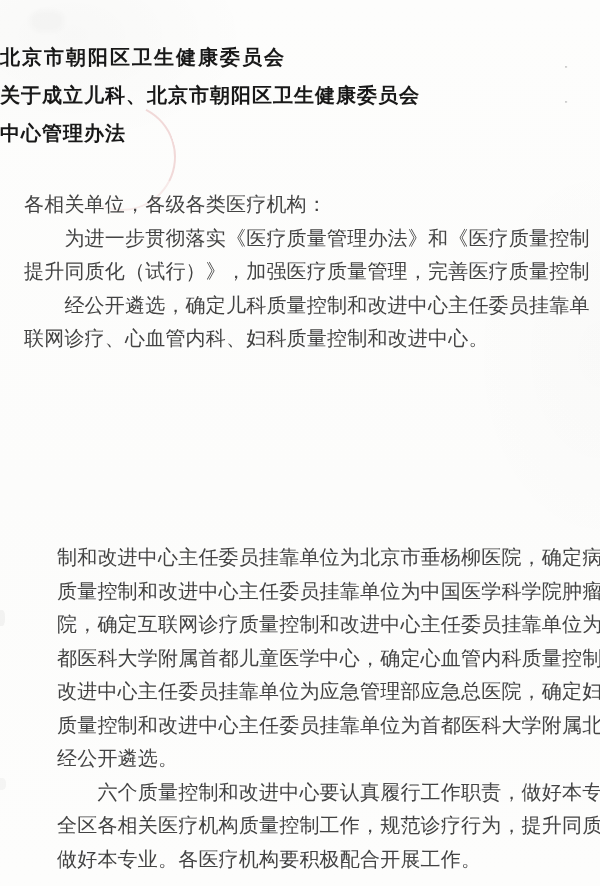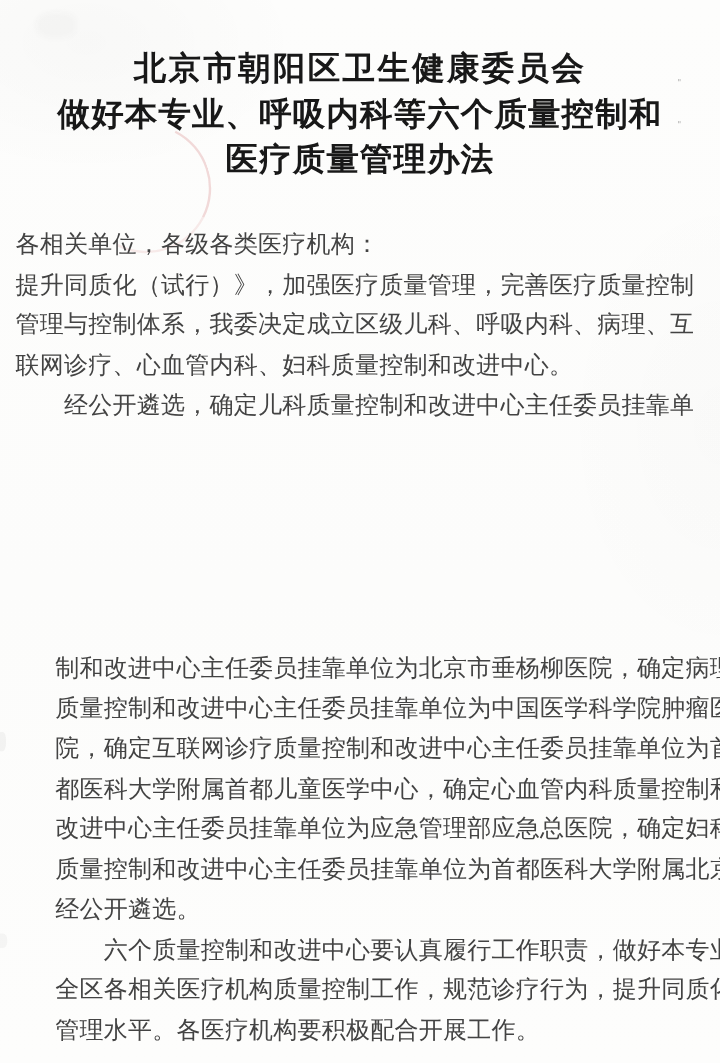--- a/index.html
+++ b/index.html
@@ -54,24 +54,23 @@
   .smudge-1 { left: -2px; top: 610px; width: 7px;  height: 16px; }
   .smudge-2 { left: -3px; top: 778px; width: 9px;  height: 12px; background: rgba(60,60,60,0.04); }
   .smudge-3 { left: 30px; top: 10px;  width: 34px; height: 22px; background: rgba(60,60,60,0.025); filter: blur(2px); }
 
   
   .title-block {
     position: absolute;
     top: 38px;
     left: 0;
     width: 600px;
-    text-align: center;
     color: #181818;
     font-weight: bold;
-    font-size: 27px;
+    font-size: 20px;
     line-height: 38px;
     letter-spacing: 1px;
   }
   .title-line-1 { letter-spacing: 2px; }
 
   
   .body-section {
     position: absolute;
     color: #434343;
     font-size: 20px;
@@ -82,54 +81,54 @@
   .section-1 {
     top: 188px;
     left: 13px;
     width: 560px;
   }
   .section-2 {
     top: 541px;
     left: 46px;
     width: 545px;
   }
-  .body-line { height: 33.5px; }
+  .body-line { height: 33.5px; margin-left: 11px; }
 </style>
 </head>
 <body>
 
 <div class="page">
 
   <div class="stamp-arc"></div>
   <div class="speck speck-1">"</div>
   <div class="speck speck-2">"</div>
   <div class="smudge smudge-1"></div>
   <div class="smudge smudge-2"></div>
   <div class="smudge smudge-3"></div>
 
   <div class="title-block">
     <div class="title-line title-line-1">北京市朝阳区卫生健康委员会</div>
-    <div class="title-line">做好本专业、呼吸内科等六个质量控制和</div>
-    <div class="title-line">医疗质量管理办法</div>
+    <div class="title-line">关于成立儿科、北京市朝阳区卫生健康委员会</div>
+    <div class="title-line">中心管理办法</div>
   </div>
 
   <div class="body-section section-1">
     <div class="body-line">各相关单位，各级各类医疗机构：</div>
+    <div class="body-line">　　为进一步贯彻落实《医疗质量管理办法》和《医疗质量控制</div>
     <div class="body-line">提升同质化（试行）》，加强医疗质量管理，完善医疗质量控制</div>
-    <div class="body-line">管理与控制体系，我委决定成立区级儿科、呼吸内科、病理、互</div>
+    <div class="body-line">　　经公开遴选，确定儿科质量控制和改进中心主任委员挂靠单</div>
     <div class="body-line">联网诊疗、心血管内科、妇科质量控制和改进中心。</div>
-    <div class="body-line">　　经公开遴选，确定儿科质量控制和改进中心主任委员挂靠单</div>
   </div>
 
   <div class="body-section section-2">
     <div class="body-line">制和改进中心主任委员挂靠单位为北京市垂杨柳医院，确定病理</div>
     <div class="body-line">质量控制和改进中心主任委员挂靠单位为中国医学科学院肿瘤医</div>
     <div class="body-line">院，确定互联网诊疗质量控制和改进中心主任委员挂靠单位为首</div>
     <div class="body-line">都医科大学附属首都儿童医学中心，确定心血管内科质量控制和</div>
     <div class="body-line">改进中心主任委员挂靠单位为应急管理部应急总医院，确定妇科</div>
     <div class="body-line">质量控制和改进中心主任委员挂靠单位为首都医科大学附属北京</div>
     <div class="body-line">经公开遴选。</div>
     <div class="body-line">　　六个质量控制和改进中心要认真履行工作职责，做好本专业</div>
     <div class="body-line">全区各相关医疗机构质量控制工作，规范诊疗行为，提升同质化</div>
-    <div class="body-line">管理水平。各医疗机构要积极配合开展工作。</div>
+    <div class="body-line">做好本专业。各医疗机构要积极配合开展工作。</div>
   </div>
 
 </div>
 
 </body></html>

